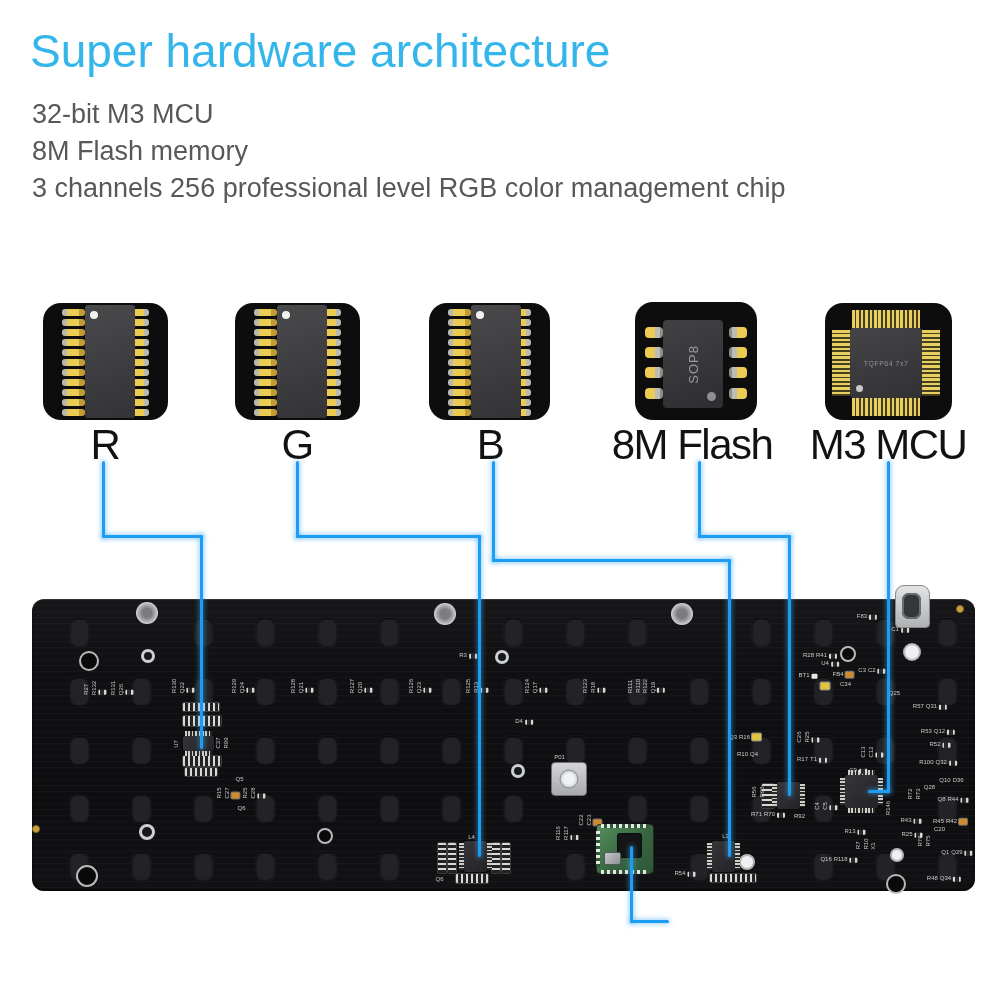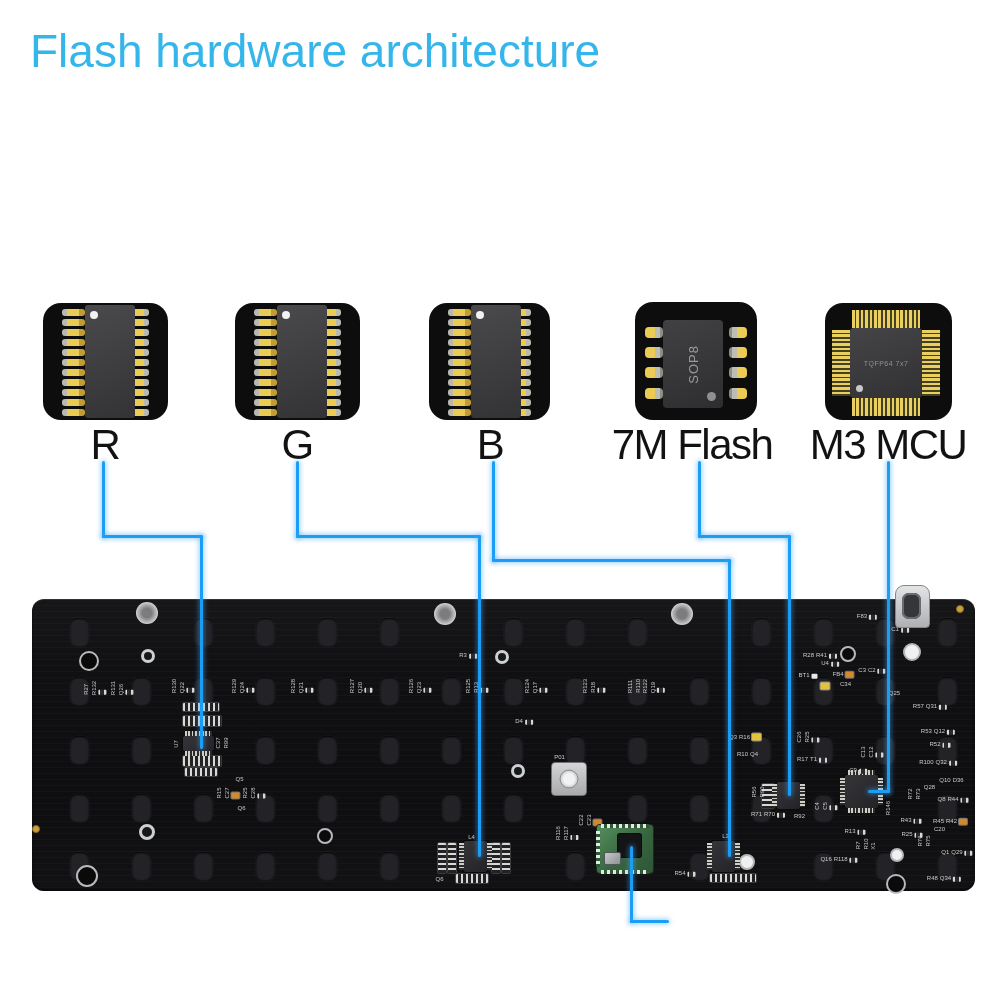--- a/index.html
+++ b/index.html
@@ -32,21 +32,26 @@
   .pinstrip{z-index:3;}
   .ps-h{background:repeating-linear-gradient(90deg,#cfcfc6 0 1.6px,#2a2a2a 1.6px 3.4px);}
   .ps-v{background:repeating-linear-gradient(180deg,#cfcfc6 0 1.6px,#2a2a2a 1.6px 3.4px);}
   .btlabel{font-size:30px;color:#2d9df5;letter-spacing:.5px;z-index:6;font-weight:400;}
   .bodytxt{color:#98989a;display:flex;align-items:center;justify-content:center;}
 </style>
 </head>
 <body>
 
 <div class="stage">
-  <h1 class="abs title" style="margin: 0px; color: rgb(53, 182, 234);">Flash hardware architecture</h1>
+  <h1 class="abs title" style="margin: 0px; color: rgb(53, 182, 234);">Super hardware architecture</h1>
+  <div class="abs features" style="color: rgb(87, 88, 90);">
+    <div>32-bit M3 MCU</div>
+    <div>8M Flash memory</div>
+    <div>3 channels 256 professional level RGB color management chip</div>
+  </div>
   <div id="diagram">
       <div class="abs tile" style="left: 43px; top: 303px; width: 125px; height: 117px;">
         <div class="abs " style="left: 42px; top: 2px; width: 50px; height: 113px; background: linear-gradient(160deg, rgb(74, 74, 77), rgb(51, 51, 54)); border-radius: 3px; z-index: 2;">
           <div class="abs " style="left: 5px; top: 6px; width: 8px; height: 8px; border-radius: 50%; background: rgb(242, 242, 242);"></div>
         </div>
         <div class="abs " style="left: 19px; top: 6px; width: 23px; height: 7px; border-radius: 3px; background: linear-gradient(90deg, rgb(185, 185, 176) 0px, rgb(185, 185, 176) 22%, rgb(234, 203, 84) 22%, rgb(234, 203, 84) 72%, rgb(194, 157, 53) 72%, rgb(194, 157, 53) 100%);"></div>
         <div class="abs " style="left: 83px; top: 6px; width: 23px; height: 7px; border-radius: 3px; background: linear-gradient(270deg, rgb(185, 185, 176) 0px, rgb(185, 185, 176) 22%, rgb(234, 203, 84) 22%, rgb(234, 203, 84) 72%, rgb(194, 157, 53) 72%, rgb(194, 157, 53) 100%);"></div>
         <div class="abs " style="left: 19px; top: 16px; width: 23px; height: 7px; border-radius: 3px; background: linear-gradient(90deg, rgb(185, 185, 176) 0px, rgb(185, 185, 176) 22%, rgb(234, 203, 84) 22%, rgb(234, 203, 84) 72%, rgb(194, 157, 53) 72%, rgb(194, 157, 53) 100%);"></div>
         <div class="abs " style="left: 83px; top: 16px; width: 23px; height: 7px; border-radius: 3px; background: linear-gradient(270deg, rgb(185, 185, 176) 0px, rgb(185, 185, 176) 22%, rgb(234, 203, 84) 22%, rgb(234, 203, 84) 72%, rgb(194, 157, 53) 72%, rgb(194, 157, 53) 100%);"></div>
         <div class="abs " style="left: 19px; top: 26px; width: 23px; height: 7px; border-radius: 3px; background: linear-gradient(90deg, rgb(185, 185, 176) 0px, rgb(185, 185, 176) 22%, rgb(234, 203, 84) 22%, rgb(234, 203, 84) 72%, rgb(194, 157, 53) 72%, rgb(194, 157, 53) 100%);"></div>
@@ -132,21 +137,21 @@
         </div>
         <div class="abs " style="left: 10px; top: 25px; width: 18px; height: 11px; border-radius: 4px; background: linear-gradient(90deg, rgb(236, 203, 85) 0px, rgb(236, 203, 85) 58%, rgb(189, 189, 182) 58%, rgb(189, 189, 182) 82%, rgb(142, 142, 136) 82%, rgb(142, 142, 136) 100%);"></div>
         <div class="abs " style="left: 94px; top: 25px; width: 18px; height: 11px; border-radius: 4px; background: linear-gradient(270deg, rgb(236, 203, 85) 0px, rgb(236, 203, 85) 58%, rgb(189, 189, 182) 58%, rgb(189, 189, 182) 82%, rgb(142, 142, 136) 82%, rgb(142, 142, 136) 100%);"></div>
         <div class="abs " style="left: 10px; top: 45px; width: 18px; height: 11px; border-radius: 4px; background: linear-gradient(90deg, rgb(236, 203, 85) 0px, rgb(236, 203, 85) 58%, rgb(189, 189, 182) 58%, rgb(189, 189, 182) 82%, rgb(142, 142, 136) 82%, rgb(142, 142, 136) 100%);"></div>
         <div class="abs " style="left: 94px; top: 45px; width: 18px; height: 11px; border-radius: 4px; background: linear-gradient(270deg, rgb(236, 203, 85) 0px, rgb(236, 203, 85) 58%, rgb(189, 189, 182) 58%, rgb(189, 189, 182) 82%, rgb(142, 142, 136) 82%, rgb(142, 142, 136) 100%);"></div>
         <div class="abs " style="left: 10px; top: 65px; width: 18px; height: 11px; border-radius: 4px; background: linear-gradient(90deg, rgb(236, 203, 85) 0px, rgb(236, 203, 85) 58%, rgb(189, 189, 182) 58%, rgb(189, 189, 182) 82%, rgb(142, 142, 136) 82%, rgb(142, 142, 136) 100%);"></div>
         <div class="abs " style="left: 94px; top: 65px; width: 18px; height: 11px; border-radius: 4px; background: linear-gradient(270deg, rgb(236, 203, 85) 0px, rgb(236, 203, 85) 58%, rgb(189, 189, 182) 58%, rgb(189, 189, 182) 82%, rgb(142, 142, 136) 82%, rgb(142, 142, 136) 100%);"></div>
         <div class="abs " style="left: 10px; top: 86px; width: 18px; height: 11px; border-radius: 4px; background: linear-gradient(90deg, rgb(236, 203, 85) 0px, rgb(236, 203, 85) 58%, rgb(189, 189, 182) 58%, rgb(189, 189, 182) 82%, rgb(142, 142, 136) 82%, rgb(142, 142, 136) 100%);"></div>
         <div class="abs " style="left: 94px; top: 86px; width: 18px; height: 11px; border-radius: 4px; background: linear-gradient(270deg, rgb(236, 203, 85) 0px, rgb(236, 203, 85) 58%, rgb(189, 189, 182) 58%, rgb(189, 189, 182) 82%, rgb(142, 142, 136) 82%, rgb(142, 142, 136) 100%);"></div>
       </div>
-      <div class="abs chiplabel" style="left: 592px; top: 421px; width: 200px; color: rgb(18, 18, 18);">7M Flash</div>
+      <div class="abs chiplabel" style="left: 592px; top: 421px; width: 200px; color: rgb(18, 18, 18);">8M Flash</div>
       <div class="abs tile" style="left: 825px; top: 303px; width: 127px; height: 117px;">
         <div class="abs pinstrip" style="left: 27px; top: 7px; width: 68px; height: 18px; background: repeating-linear-gradient(90deg, rgb(233, 206, 96) 0px, rgb(233, 206, 96) 2.6px, rgb(69, 64, 31) 2.6px, rgb(69, 64, 31) 4.4px);"></div>
         <div class="abs pinstrip" style="left: 27px; top: 95px; width: 68px; height: 18px; background: repeating-linear-gradient(90deg, rgb(233, 206, 96) 0px, rgb(233, 206, 96) 2.6px, rgb(69, 64, 31) 2.6px, rgb(69, 64, 31) 4.4px);"></div>
         <div class="abs pinstrip" style="left: 7px; top: 27px; width: 18px; height: 66px; background: repeating-linear-gradient(rgb(233, 206, 96) 0px, rgb(233, 206, 96) 2.6px, rgb(69, 64, 31) 2.6px, rgb(69, 64, 31) 4.4px);"></div>
         <div class="abs pinstrip" style="left: 97px; top: 27px; width: 18px; height: 66px; background: repeating-linear-gradient(rgb(233, 206, 96) 0px, rgb(233, 206, 96) 2.6px, rgb(69, 64, 31) 2.6px, rgb(69, 64, 31) 4.4px);"></div>
         <div class="abs bodytxt" style="left: 25px; top: 25px; width: 72px; height: 70px; background: linear-gradient(160deg, rgb(69, 69, 72), rgb(49, 49, 52)); border-radius: 4px; z-index: 2;">
           <span style="font-size: 7px; color: rgb(146, 146, 148); letter-spacing: 0.5px;">TQFP64  7x7</span>
           <div class="abs " style="left: 6px; bottom: 6px; width: 7px; height: 7px; border-radius: 50%; background: rgb(201, 201, 203);"></div>
         </div>
       </div>

